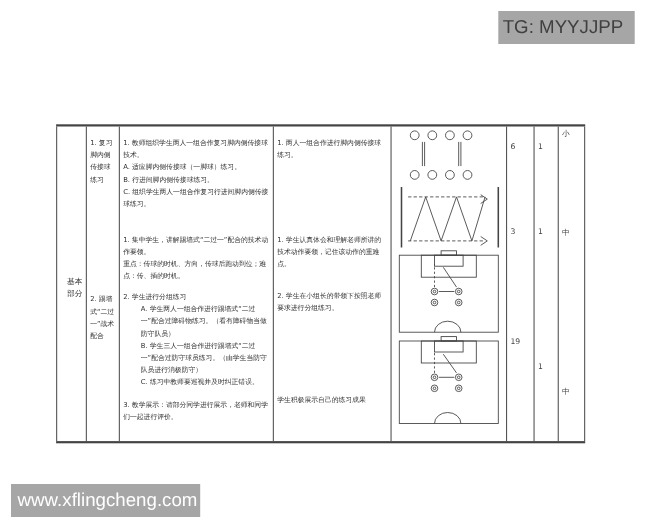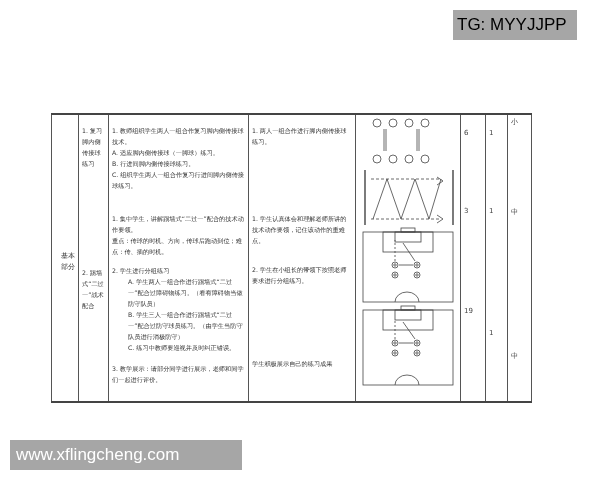--- a/index.html
+++ b/index.html
@@ -2,25 +2,25 @@
 <html><head>
   <meta charset="utf-8">
   <style>
     html, body { margin: 0; padding: 0; }
     body {
       width: 600px; height: 480px; background: #ffffff; position: relative; overflow: hidden;
       font-family: "DejaVu Sans", sans-serif; color: #222;
     }
     .wm-top {
       position: absolute; left: 453px; top: 10px; width: 124px; height: 30px;
-      background: #a6a6a6; color: #000000; font-family: "Liberation Sans", sans-serif;
+      background: #a6a6a6; color: #404040; font-family: "Liberation Sans", sans-serif;
       font-size: 17px; line-height: 30px; padding-left: 4px; box-sizing: border-box;
     }
     .wm-bottom {
-      position: absolute; left: 10px; top: 440px; width: 232px; height: 30px;
+      position: absolute; left: 10px; top: 440px; width: 172px; height: 30px;
       background: #a6a6a6; color: #fff; font-family: "Liberation Sans", sans-serif;
       font-size: 17px; line-height: 30px; padding-left: 6px; box-sizing: border-box;
     }
     .tbl { position: absolute; left: 51px; top: 113px; width: 481px; height: 290px;
       border-top: 2px solid #444; border-bottom: 2px solid #444; box-sizing: border-box; }
     .vline { position: absolute; top: 0; bottom: 0; width: 1px; background: #555; }
     .cell { position: absolute; font-size: 6.2px; line-height: 11px; color: #333; }
     .cell p { margin: 0; }
     .indent { padding-left: 16px; }
     .num { position: absolute; font-size: 7px; color: #444; }

